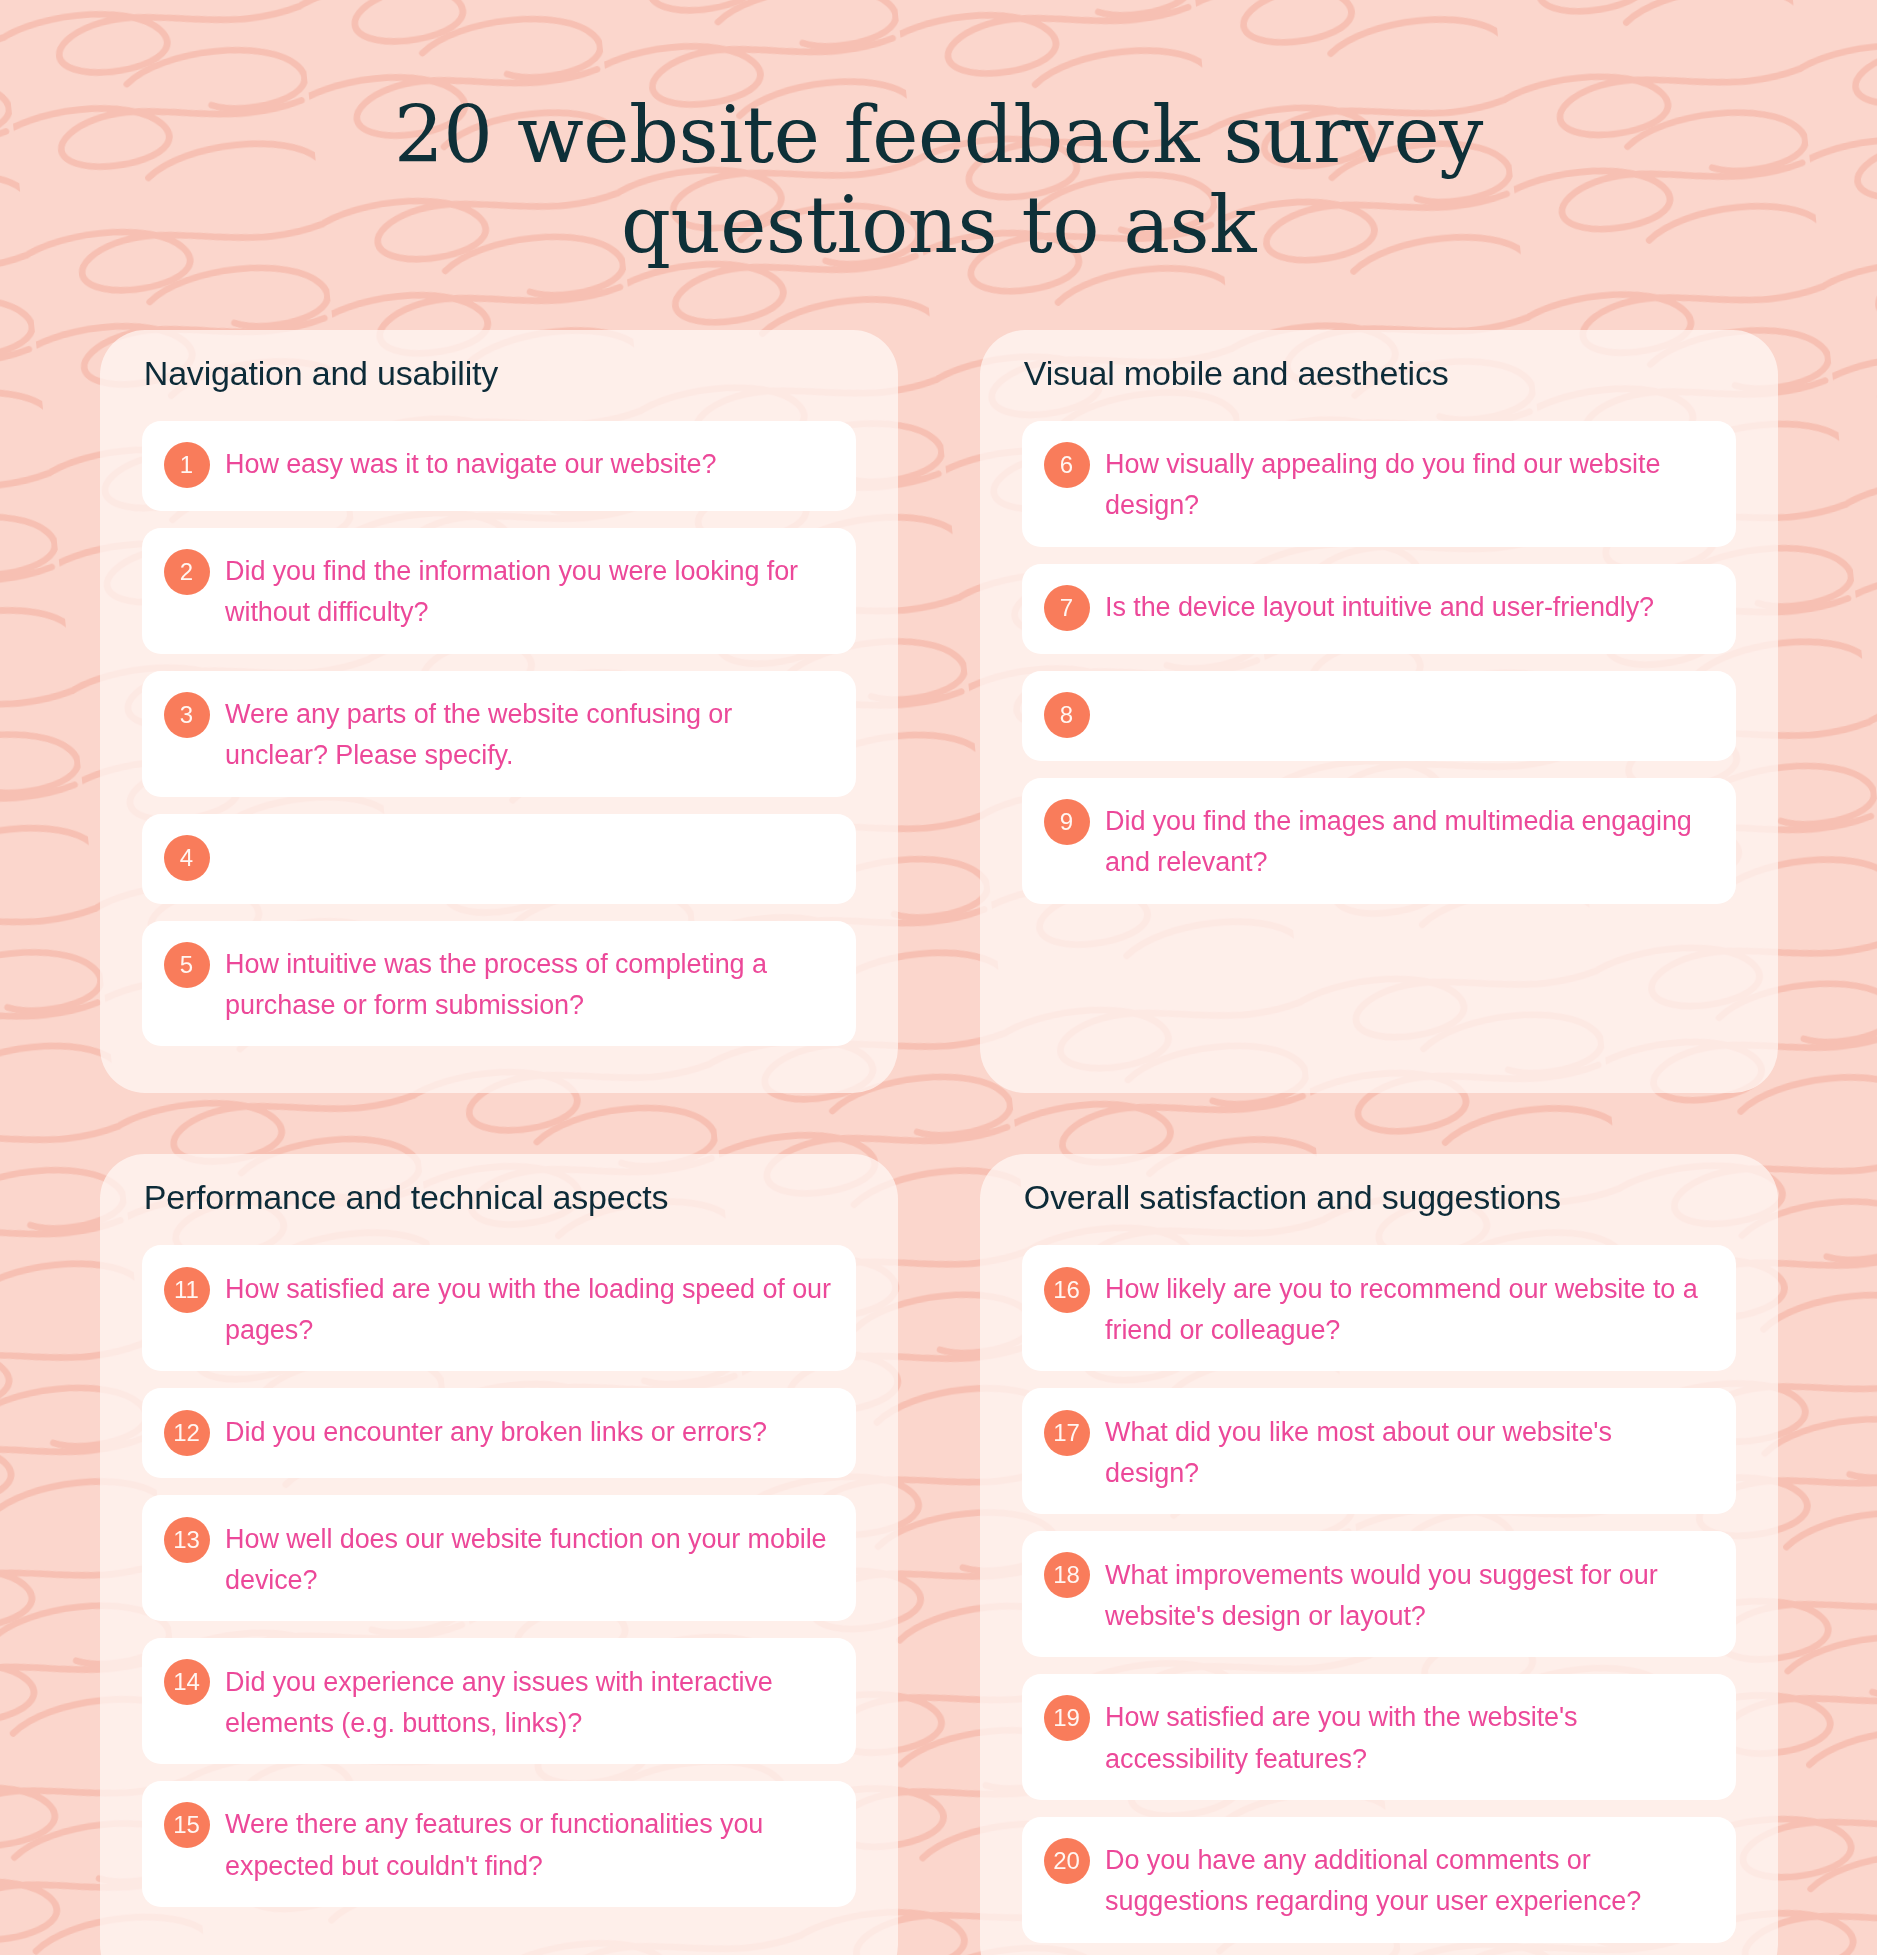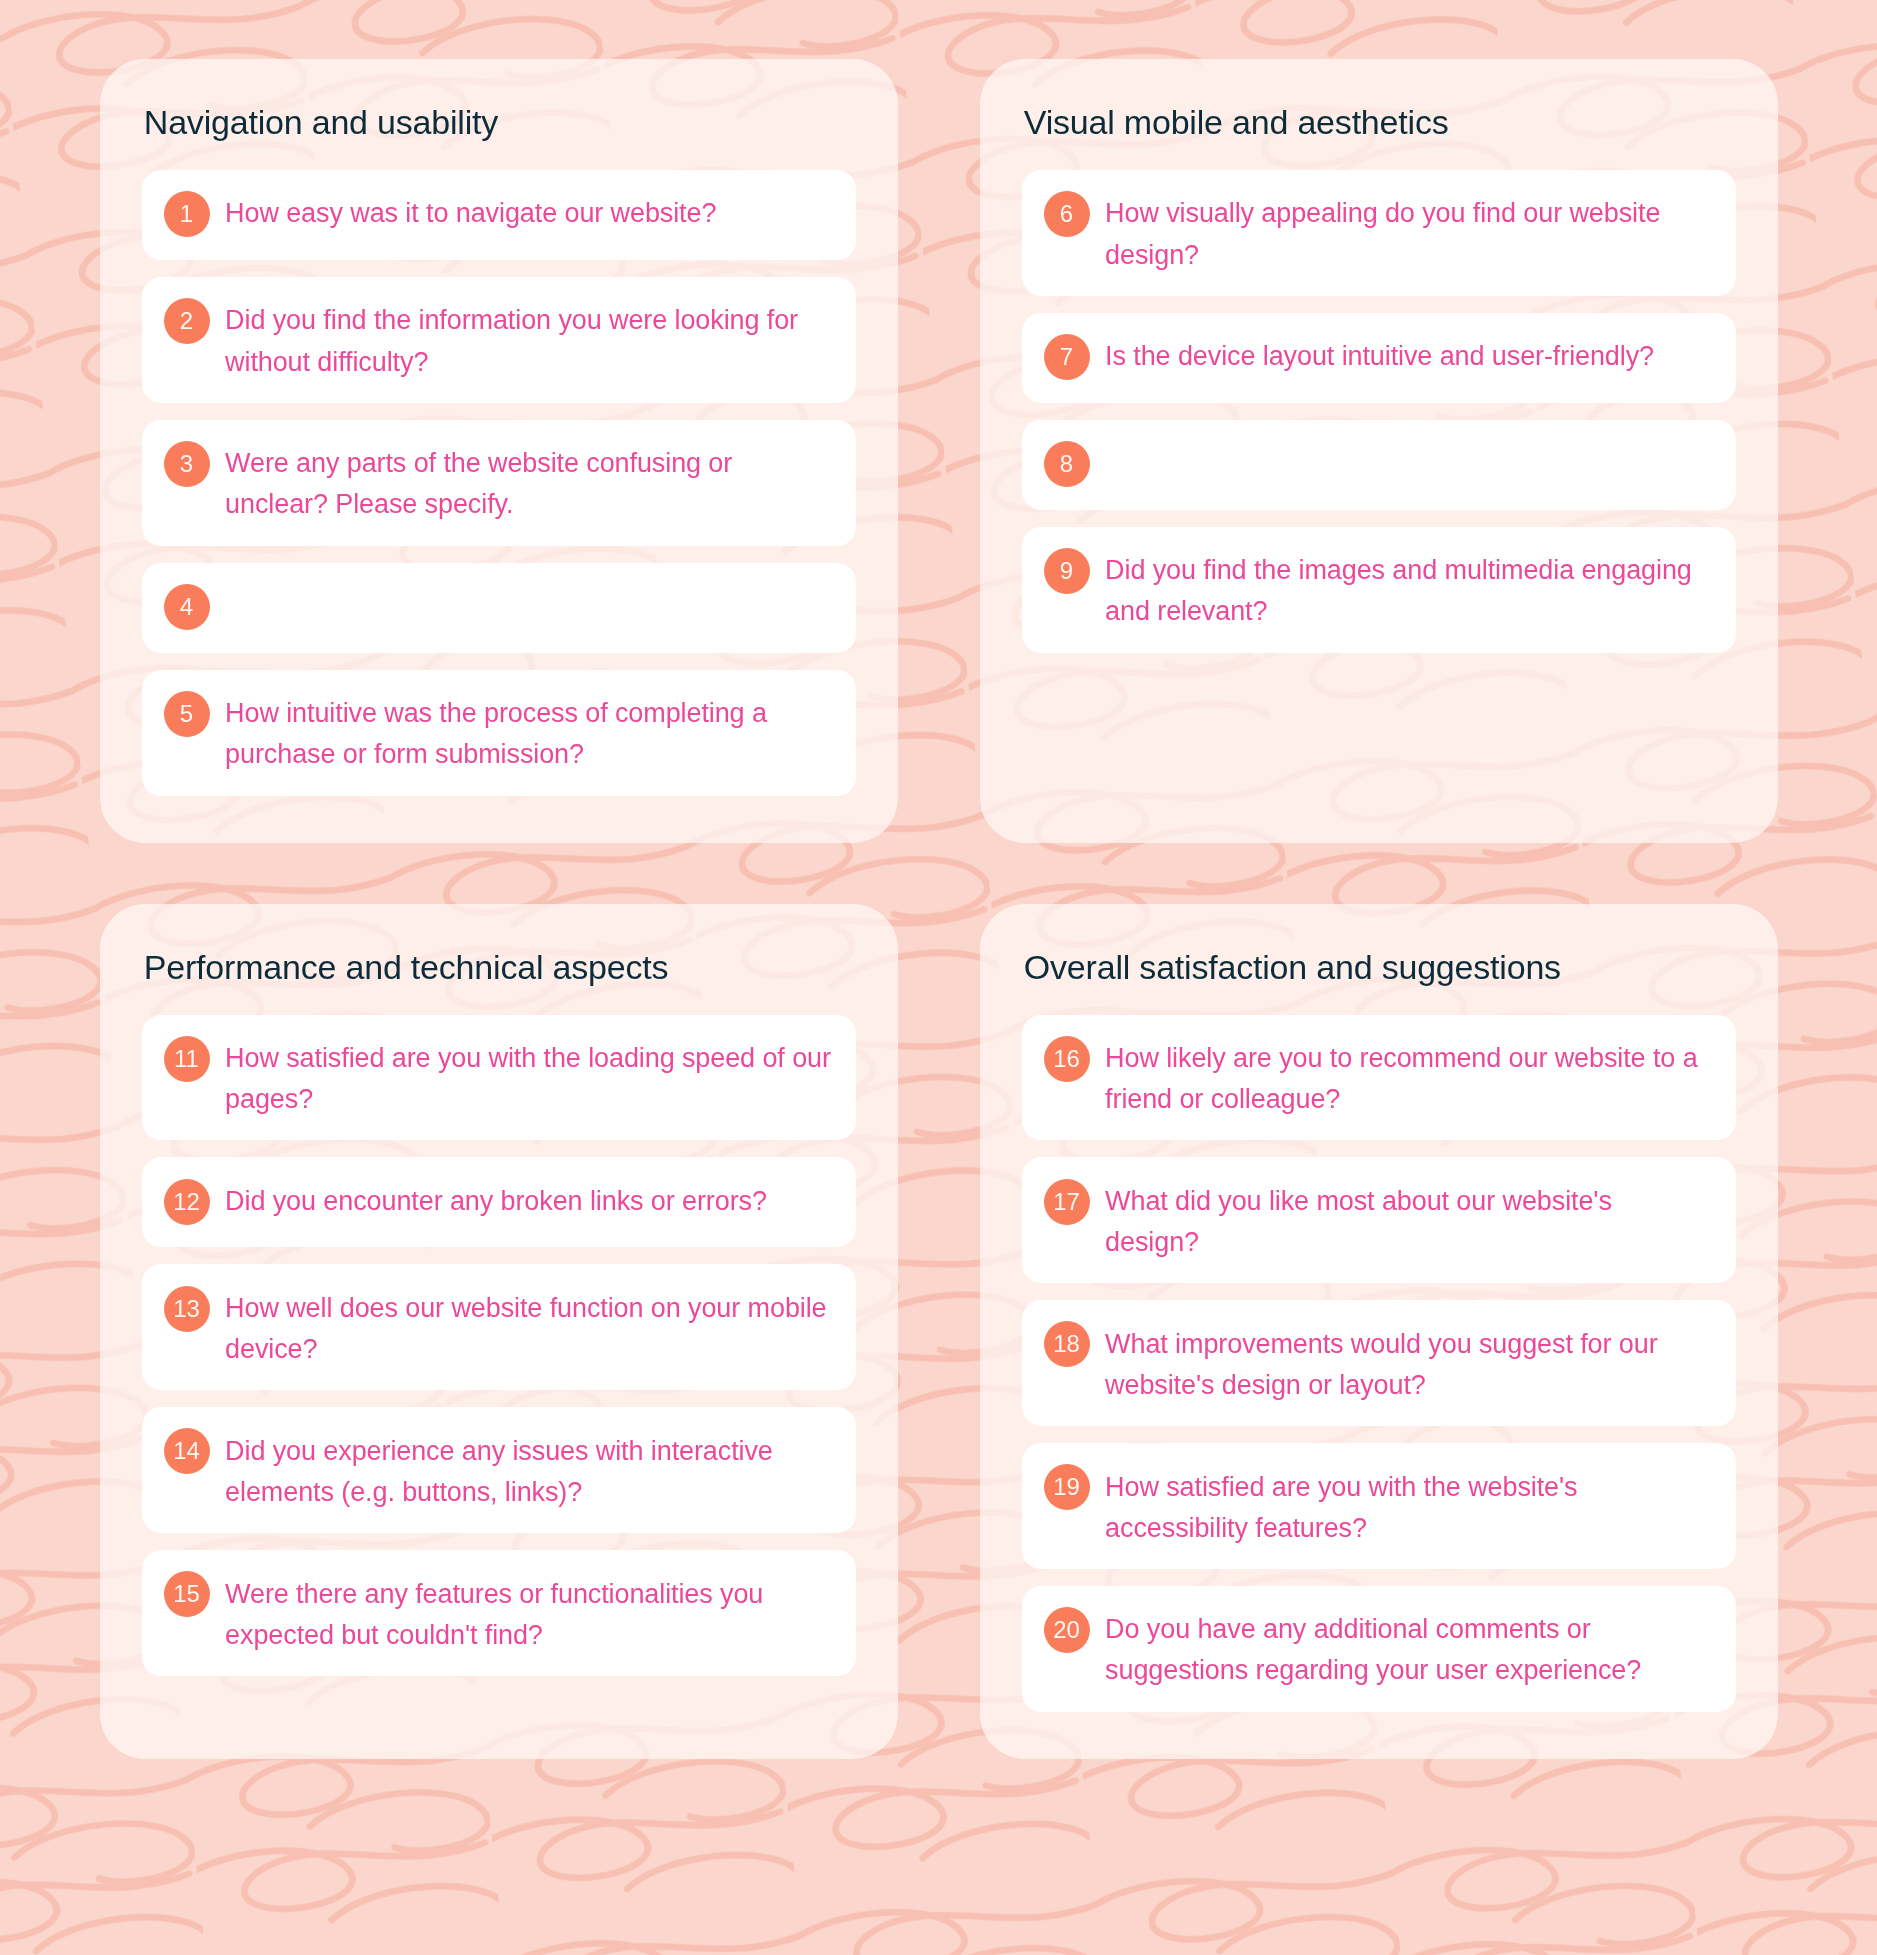--- a/index.html
+++ b/index.html
@@ -57,21 +57,21 @@
     width: 1678px;
     display: grid;
     grid-template-columns: 798px 798px;
     column-gap: 82px;
     row-gap: 61px;
   }
 
   .panel {
     background: rgba(255,248,245,0.72);
     border-radius: 45px;
-    padding: 44px 42px 47px 42px;
+    padding: 24px 42px 47px 42px;
   }
 
   .panel-heading {
     font-size: 34px;
     font-weight: 500;
     color: #0D2B38;
     letter-spacing: -0.2px;
     margin-bottom: 28px;
     padding-left: 2.3px;
   }
@@ -129,20 +129,24 @@
         <path d="M300 248 C 400 168, 670 168, 740 248 C 810 328, 600 364, 510 324"></path>
         <path d="M330 492 C 430 412, 700 412, 770 492"></path>
       </g>
     </pattern>
   </defs>
   <rect width="4800" height="7324" fill="url(#loops)" opacity="0.85"></rect>
 </svg>
 
 <div class="page">
 
+  <div class="title-wrap">
+    <h1 class="page-title">20 website feedback survey
+questions to ask</h1>
+  </div>
 
   <div class="panel-grid">
 
     <section class="panel">
       <h2 class="panel-heading">Navigation and usability</h2>
       <div class="q-list">
         <div class="q-card">
           <div class="q-badge">1</div>
           <div class="q-text">How easy was it to navigate our website?</div>
         </div>

